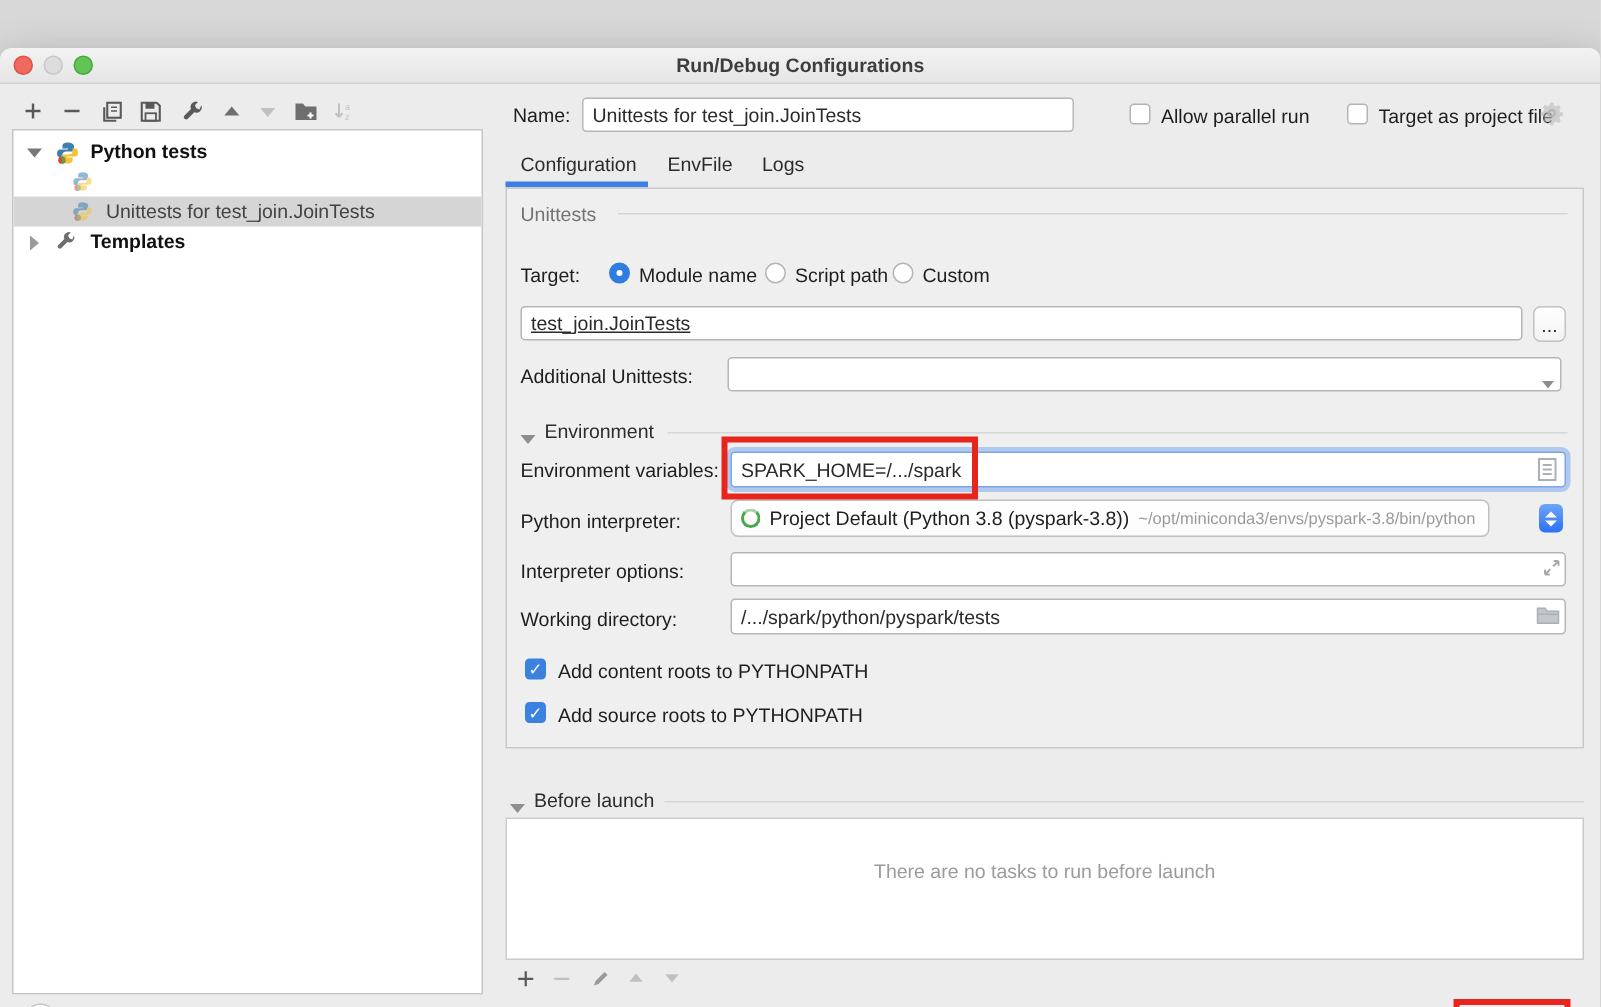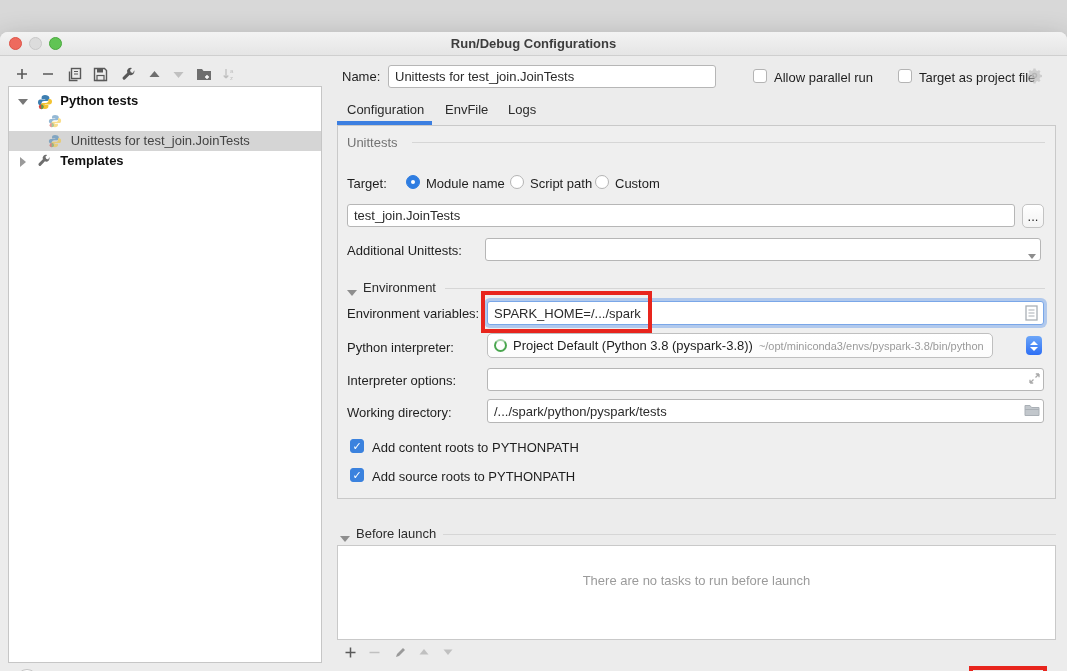--- a/index.html
+++ b/index.html
@@ -188,21 +188,21 @@
   <div class="rule" style="left:412px;top:110px;width:633px"></div>
 
   <div class="label" style="left:347px;top:144px">Target:</div>
   <span class="radio on" style="left:406px;top:143px"></span>
   <div class="label" style="left:426px;top:144px">Module name</div>
   <span class="radio" style="left:510px;top:143px"></span>
   <div class="label" style="left:530px;top:144px">Script path</div>
   <span class="radio" style="left:595px;top:143px"></span>
   <div class="label" style="left:615px;top:144px">Custom</div>
 
-  <input class="field" style="left: 347px; top: 172px; width: 668px; height: 23px;" value="test_join.JoinTests">
+  <input class="field" style="left: 347px; top: 172px; width: 668px; height: 23px; text-decoration: underline;" value="test_join.JoinTests">
   <button class="btn" style="left:1022px;top:172px;width:22px;height:24px;padding:0;border-radius:5px">...</button>
 
   <div class="label" style="left:347px;top:211px">Additional Unittests:</div>
   <input class="field" style="left: 485px; top: 206px; width: 556px; height: 23px; padding-right: 18px;" value="">
   <span class="abs" style="left:1028px;top:215px"><span class="chevdown"></span></span>
 
   <span class="abs" style="left:347px;top:252px"><span class="tri-open" style="border-top-color:#8e8e8e"></span></span>
   <div class="label" style="left:363px;top:248px;color:#2c2c2c">Environment</div>
   <div class="rule" style="left:445px;top:256px;width:600px"></div>
 

